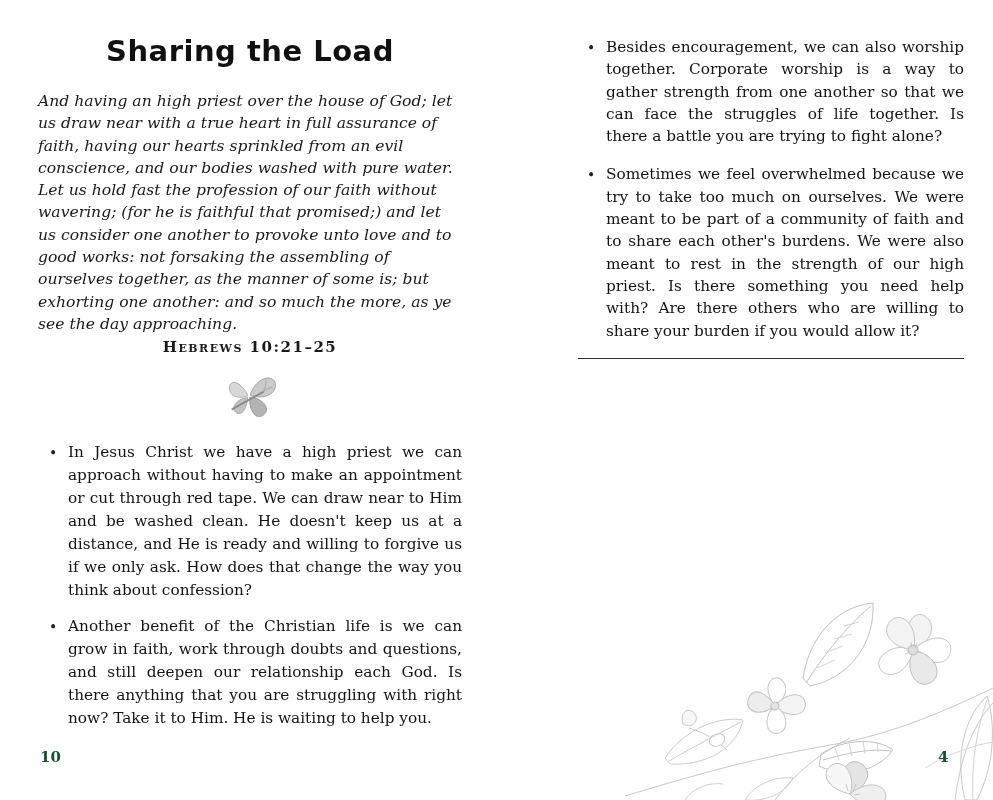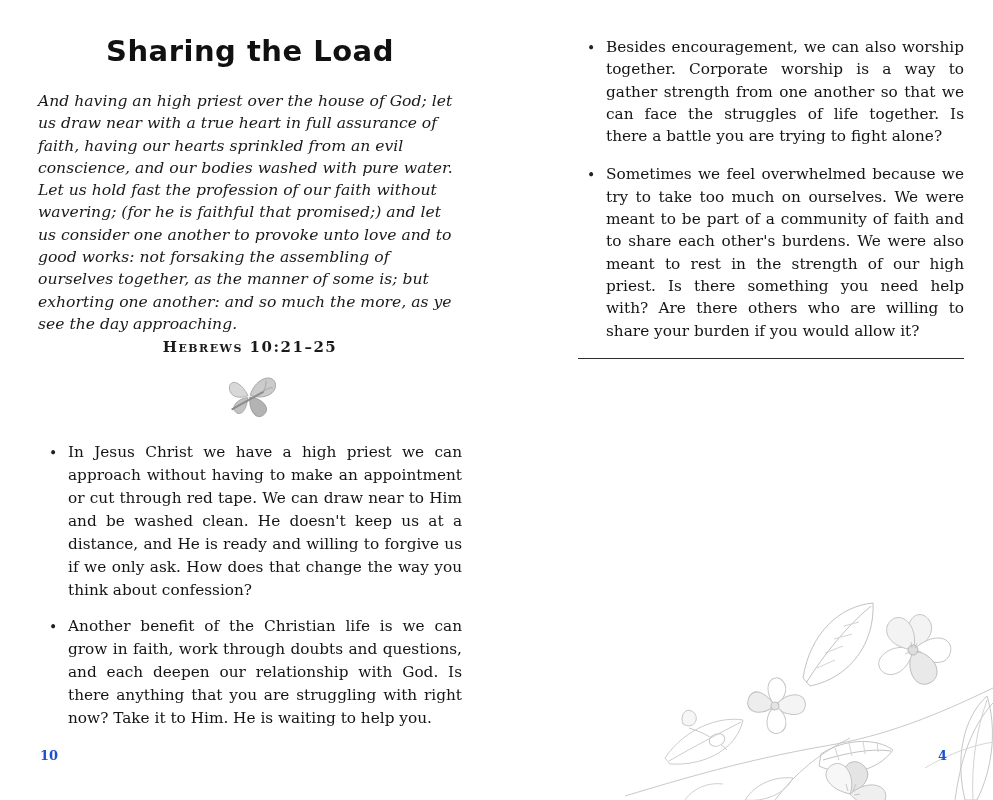--- a/index.html
+++ b/index.html
@@ -92,23 +92,23 @@
     text-align: center;
     color: #191919;
     position: relative;
     z-index: 2;
   }
 
   
   .page-number {
     position: absolute;
     top: 748px;
-    font-size: 13px;
+    font-size: 15px;
     font-weight: bold;
-    color: #1d4ed8;
+    color: #14532d;
     z-index: 3;
   }
   .page-number.left { left: 40px; }
   .page-number.right { left: 938px; }
 
   
   .floral {
     position: absolute;
     right: 0; bottom: 0;
     width: 368px; height: 212px;
@@ -140,21 +140,21 @@
 
         <path d="M15,44 C22,38 31,31 42,22" fill="none" stroke="#8c8c8c" stroke-width="2" stroke-linecap="round"></path>
 
         <path d="M42,22 C45,18 48,16 51,16 M42,22 C44,17 44,13 43,10" fill="none" stroke="#9a9a9a" stroke-width="0.7"></path>
       </g>
     </svg>
   </span>
 
   <ul class="bullets">
     <li>In Jesus Christ we have a high priest we can approach without having to make an appointment or cut through red tape. We can draw near to Him and be washed clean. He doesn't keep us at a distance, and He is ready and willing to forgive us if we only ask. How does that change the way you think about confession?</li>
-    <li>Another benefit of the Christian life is we can grow in faith, work through doubts and questions, and each deepen our relationship with God. Is there anything that you are struggling with right now? Take it to Him. He is waiting to help you.</li>
+    <li>Another benefit of the Christian life is we can grow in faith, work through doubts and questions, and still deepen our relationship each God. Is there anything that you are struggling with right now? Take it to Him. He is waiting to help you.</li>
   </ul>
 </section>
 
 <section class="right-page">
 
   <ul class="bullets">
     <li>Besides encouragement, we can also worship together. Corporate worship is a way to gather strength from one another so that we can face the struggles of life together. Is there a battle you are trying to fight alone?</li>
     <li>Sometimes we feel overwhelmed because we try to take too much on ourselves. We were meant to be part of a community of faith and to share each other's burdens. We were also meant to rest in the strength of our high priest. Is there something you need help with? Are there others who are willing to share your burden if you would allow it?</li>
   </ul>
 

